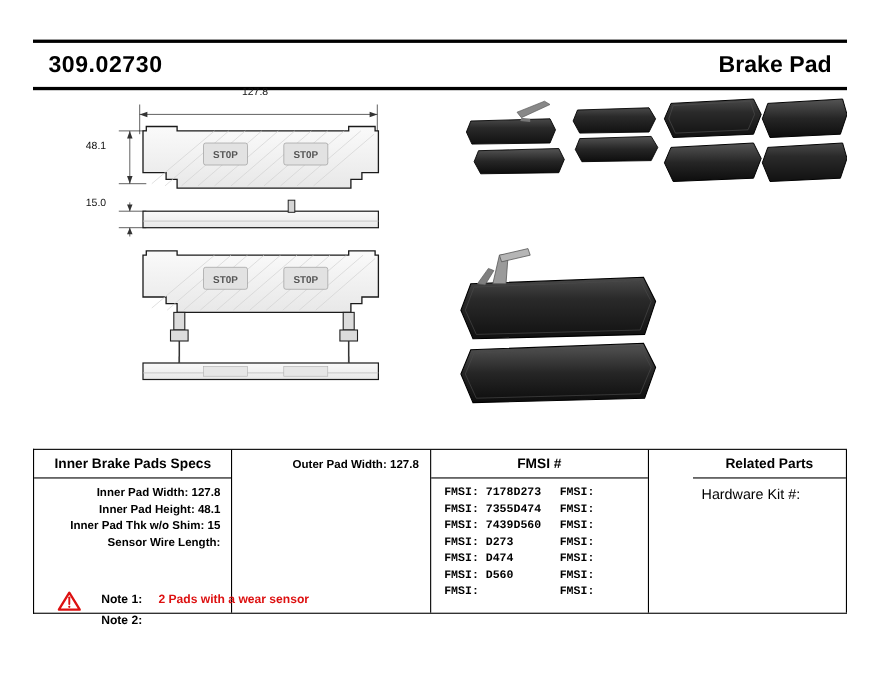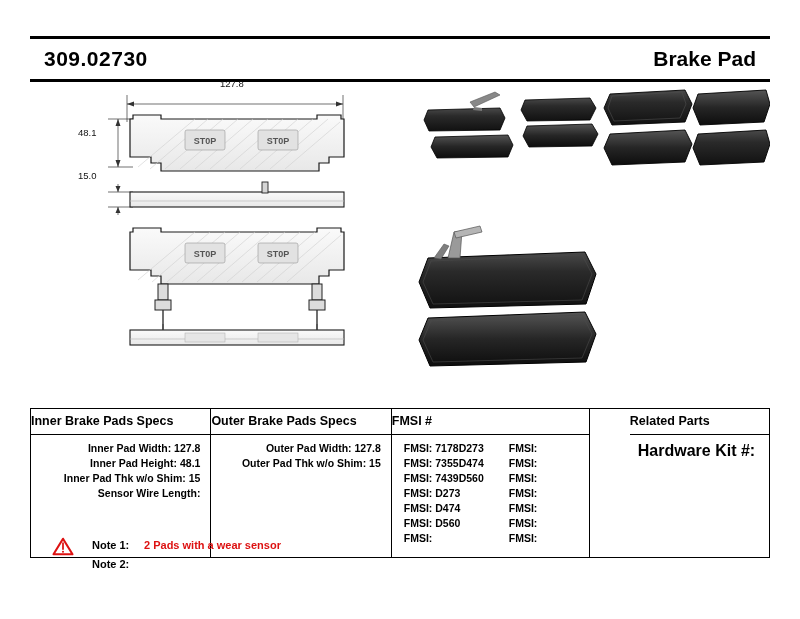--- a/index.html
+++ b/index.html
@@ -79,54 +79,56 @@
   .tcol {
     border-right: 1px solid #000;
     box-sizing: border-box;
   }
   .tcol.c1 { width: 193px; }
   .tcol.c2 { width: 193px; }
   .tcol.c3 { width: 204px; }
   .tcol.c4 { width: 150px; margin-left: 40px; }
 
   .thead {
+    text-align: center;
     font-size: 12.5px;
     font-weight: bold;
     padding: 5px 0 6px 0;
     border-bottom: 1px solid #000;
   }
   .tbody {
     padding: 7px 0 10px 0;
     min-height: 118px;
     box-sizing: border-box;
   }
   .spec-row {
     font-size: 10.5px;
     font-weight: bold;
     text-align: right;
     padding: 0 10px 3px 0;
     white-space: nowrap;
   }
   .fmsi-body {
     padding: 7px 0 10px 12px;
+    font-family: Liberation Mono, monospace;
   }
   .fmsi-row {
     display: flex;
     font-size: 10.5px;
     font-weight: bold;
     padding-bottom: 3px;
   }
   .fmsi-left { width: 105px; }
   .fmsi-right { width: 80px; }
   .rel-body {
     padding: 7px 0 10px 8px;
   }
   .rel-row {
-    font-size: 16px;
-    font-weight: bold;
+    font-size: 13px;
+    font-weight: normal;
     padding-bottom: 3px;
   }
 
   
   .notes {
     position: absolute;
     left: 52px;
     top: 535px;
     width: 500px;
   }
@@ -312,40 +314,38 @@
         <path d="M424 170 L450 164 L452 170 L426 176 Z" fill="#b5b5b5" stroke="#555" stroke-width="0.7"></path>
         <path d="M404 196 L414 182 L419 184 L411 197 Z" fill="#7f7f7f" stroke="#555" stroke-width="0.6"></path>
 
         <path d="M398 256 L555 250 L566 272 L556 300 L400 304 L389 278 Z" fill="url(#blackpad2)" stroke="#000" stroke-width="1"></path>
         <path d="M401 259 L552 253 L562 272 L552 296 L403 300 L393 278 Z" fill="none" stroke="#4a4a4a" stroke-width="0.6"></path>
       </g>
     </svg>
 
     <div class="dim-label" style="left:190px; top:16px;">127.8</div>
     <div class="dim-label" style="left:48px; top:65px;">48.1</div>
-    <div class="dim-label" style="left:48px; top:108px;">15.0</div>
+    <div class="dim-label" style="left:48px; top:117px;">15.0</div>
   </div>
 
   <div class="tables">
 
     <div class="tcol c1">
       <div class="thead">Inner Brake Pads Specs</div>
       <div class="tbody">
         <div class="spec-row">Inner Pad Width: 127.8</div>
         <div class="spec-row">Inner Pad Height: 48.1</div>
         <div class="spec-row">Inner Pad Thk w/o Shim: 15</div>
         <div class="spec-row">Sensor Wire Length:</div>
       </div>
     </div>
 
     <div class="tcol c2">
-      <div class="thead">Outer Brake Pads Specs</div>
       <div class="tbody">
         <div class="spec-row">Outer Pad Width: 127.8</div>
-        <div class="spec-row">Outer Pad Thk w/o Shim: 15</div>
       </div>
     </div>
 
     <div class="tcol c3">
       <div class="thead">FMSI #</div>
       <div class="tbody fmsi-body">
         <div class="fmsi-row">
           <div class="fmsi-left">FMSI:  7178D273</div>
           <div class="fmsi-right">FMSI:</div>
         </div>

